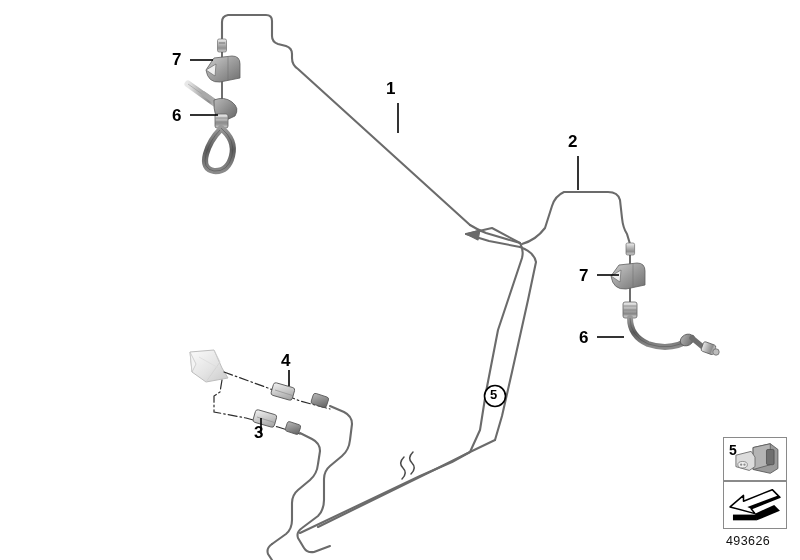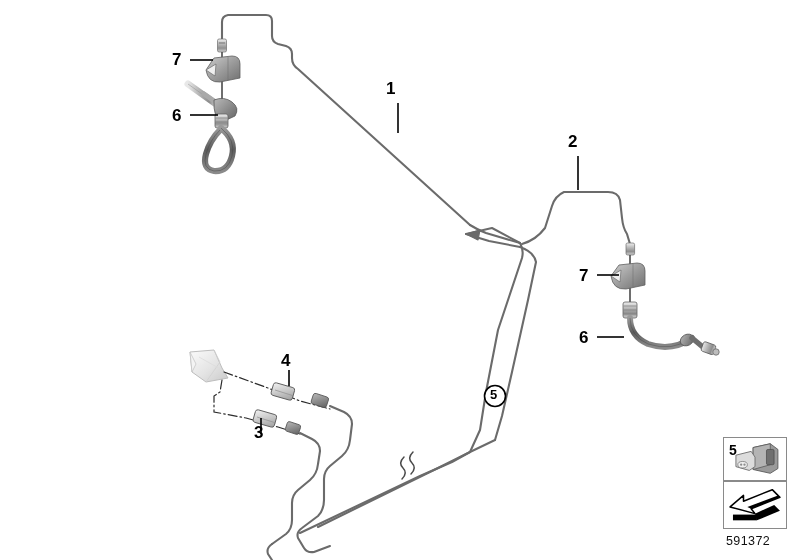--- a/index.html
+++ b/index.html
@@ -239,15 +239,15 @@
 
   <div class="legendbox" style="left:723px;top:481px;width:64px;height:48px;">
     <svg viewBox="0 0 64 48" width="62" height="46">
       <path d="M6,26 L20,14 L20,20 L50,8 L58,16 L28,28 L32,33 Z" fill="#ffffff" stroke="#000" stroke-width="1.6" stroke-linejoin="round"></path>
       <path d="M24,26 L56,14 L58,16 L28,28 Z" fill="#000"></path>
       <path d="M9,34 L34,34 L34,40 L9,40 Z" fill="#000"></path>
       <path d="M32,33 L52,24 L58,30 L34,40 Z" fill="#000"></path>
     </svg>
   </div>
 
-  <div class="partno" style="left:726px;top:534px;">591372</div>
+  <div class="partno" style="left:726px;top:534px;">493626</div>
 
 </div>
 
 </body></html>

